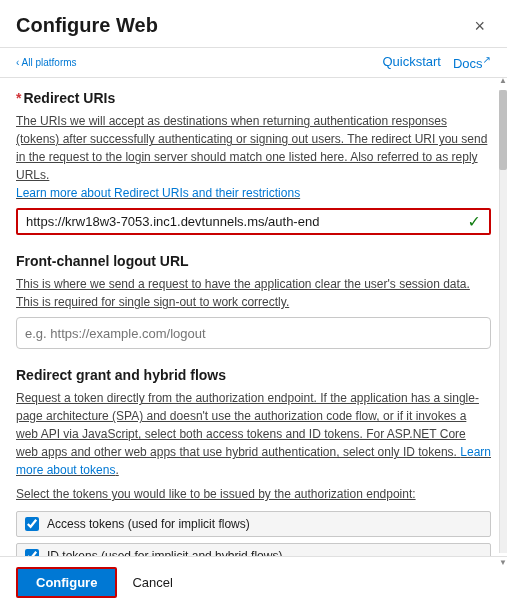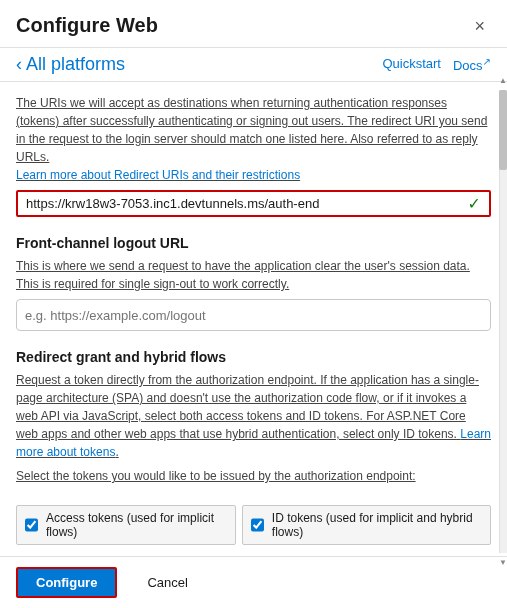--- a/index.html
+++ b/index.html
@@ -46,21 +46,21 @@
     }
     .dialog-nav {
       display: flex;
       justify-content: space-between;
       align-items: center;
       padding: 6px 16px;
       border-bottom: 1px solid #e0e0e0;
     }
     .back-link {
       color: #0078d4;
-      font-size: 18px;
+      font-size: 10px;
       cursor: pointer;
       display: flex;
       align-items: center;
       gap: 4px;
       text-decoration: none;
     }
     .nav-right {
       display: flex;
       gap: 12px;
     }
@@ -132,24 +132,23 @@
       border-radius: 4px;
       height: 32px;
       padding: 0 8px;
       font-size: 13px;
       color: #aaa;
       outline: none;
       background: #fff;
     }
     .checkbox-group {
       display: flex;
-      flex-direction: row;
+      flex-direction: column;
       gap: 6px;
-      margin-top: 20px;
-      align-items: flex-end;
+      margin-top: 8px;
     }
     .checkbox-item {
       display: flex;
       align-items: center;
       gap: 8px;
       background: #f5f5f5;
       border: 1px solid #c8c8c8;
       padding: 5px 8px;
       border-radius: 2px;
     }
@@ -159,21 +158,21 @@
       accent-color: #0078d4;
       cursor: pointer;
     }
     .checkbox-label {
       font-size: 12px;
       color: #1a1a1a;
     }
     .dialog-footer {
       display: flex;
       align-items: center;
-      gap: 18px;
+      gap: 3px;
       padding: 10px 16px;
       border-top: 1px solid #e0e0e0;
     }
     .btn-configure {
       background: #0078d4;
       color: #fff;
       border: 2px solid #c80000;
       border-radius: 2px;
       padding: 6px 18px;
       font-size: 13px;
@@ -234,20 +233,23 @@
       <a class="nav-link">Quickstart</a>
       <a class="nav-link">
         <span>Docs</span><span class="docs-icon">↗</span>
       </a>
     </div>
   </div>
 
   <div class="dialog-body">
 
     <div class="section">
+      <div class="section-title">
+        <span class="required-star">*</span><span>Redirect URIs</span>
+      </div>
       <div class="section-desc">
         <span>The URIs we will accept as destinations when returning authentication responses (tokens) after successfully authenticating or signing out users. The redirect URI you send in the request to the login server should match one listed here. Also referred to as reply URLs.</span>
         <br>
         <a class="link">Learn more about Redirect URIs and their restrictions</a>
       </div>
       <div class="input-row">
         <input type="text" value="https://krw18w3-7053.inc1.devtunnels.ms/auth-end" style="">
         <span class="input-check">✓</span>
       </div>
     </div>

